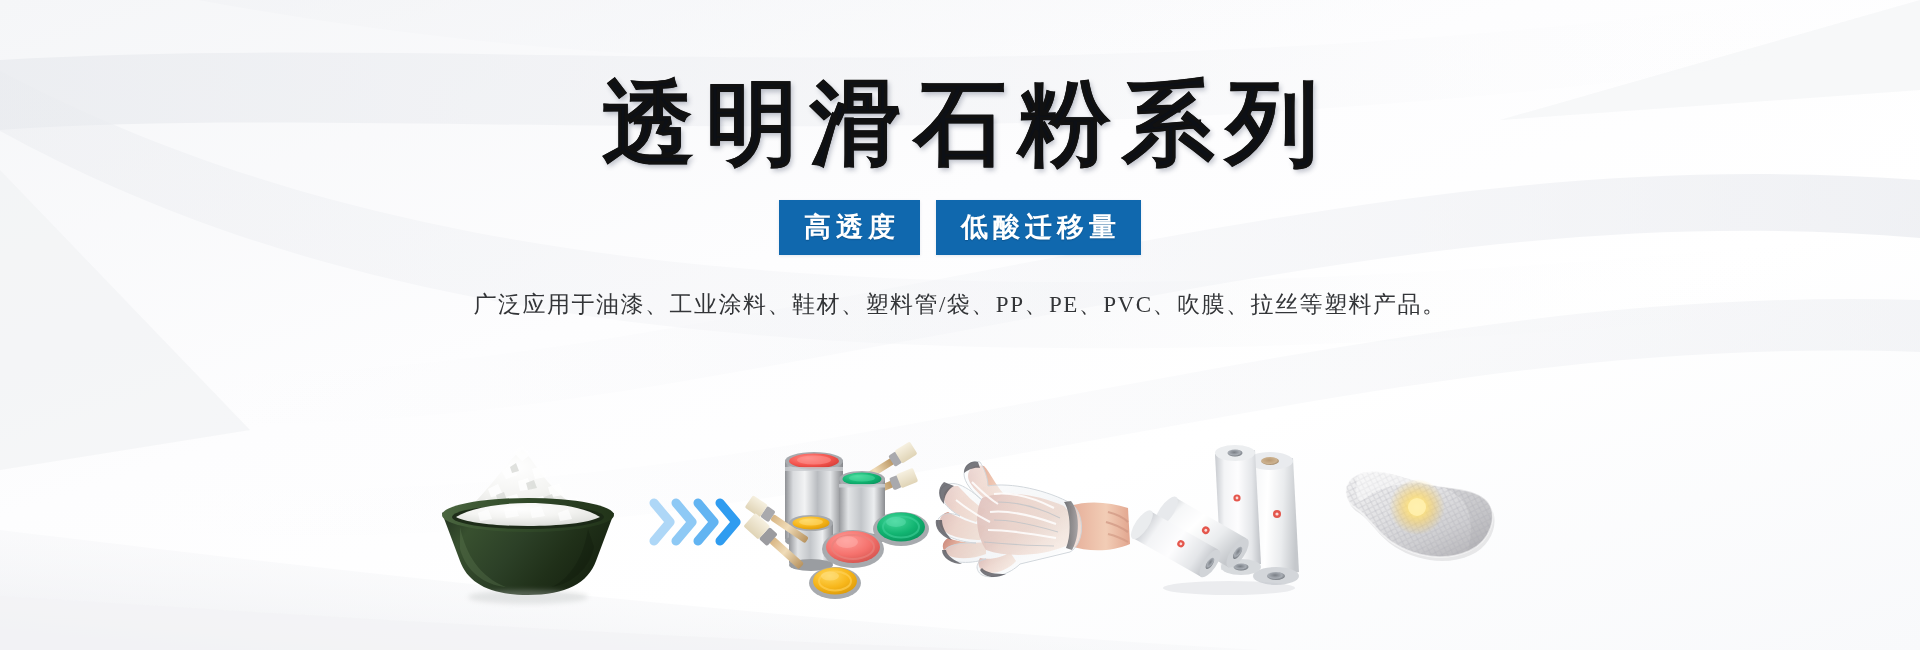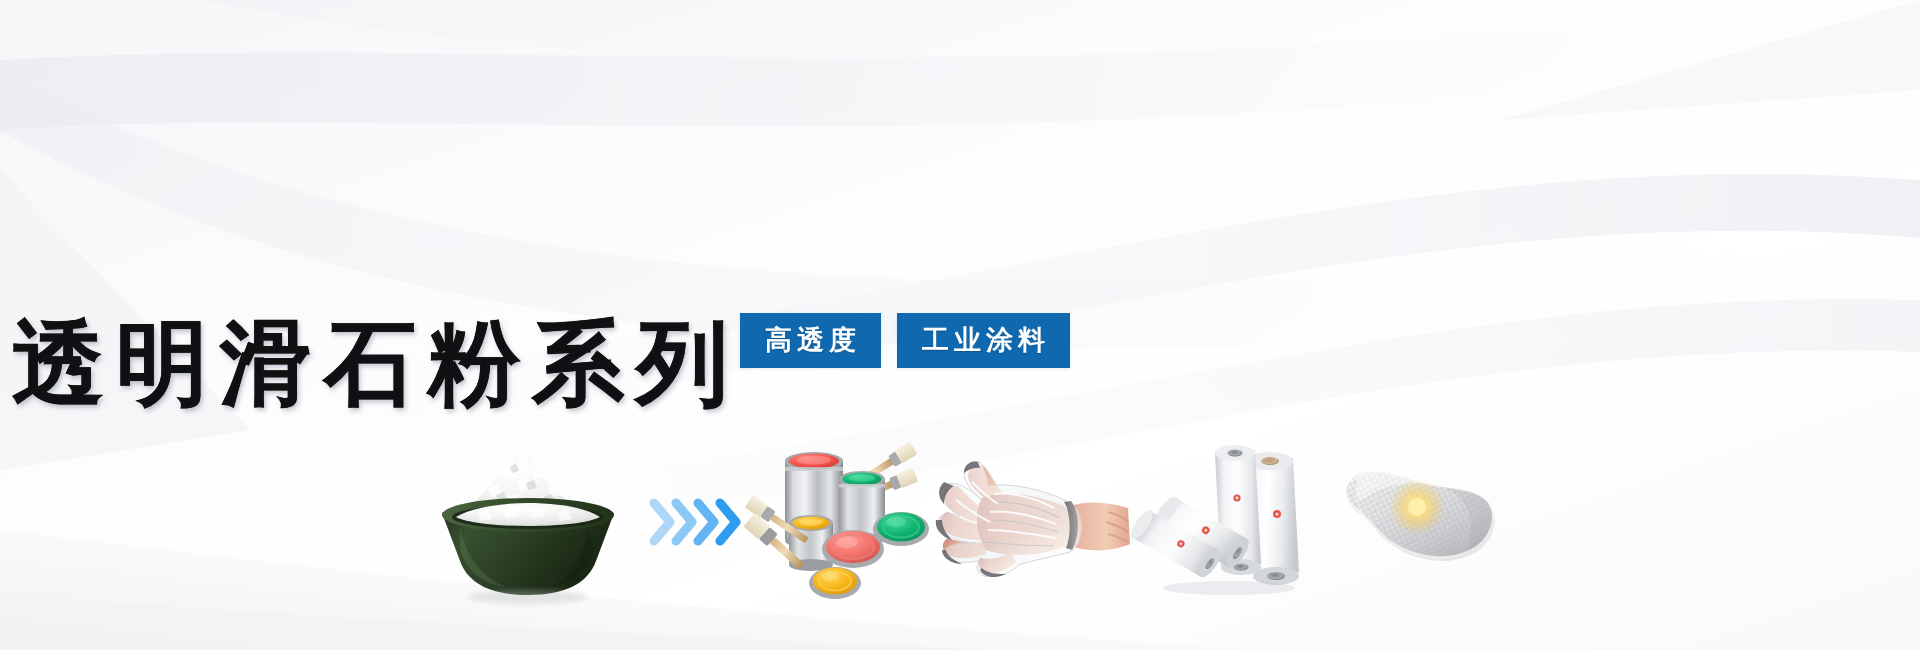--- a/index.html
+++ b/index.html
@@ -12,21 +12,21 @@
     position:relative; width:1920px; height:650px;
     background:linear-gradient(120deg,#f7f8f9 0%,#fdfdfe 38%,#ffffff 60%,#fafbfc 100%);
     overflow:hidden;
   }
   
   .bg-layer{ position:absolute; inset:0; width:100%; height:100%; }
 
   
   .content{
     position:absolute; left:0; top:0; width:1920px; height:650px;
-    display:flex; flex-direction:row; align-items:center;
+    display:flex; flex-direction:column; align-items:center;
   }
   .title{
     margin-top:78px;
     font-family:"Liberation Serif","DejaVu Serif",serif;
     font-size:92px; line-height:1.0; font-weight:700;
     letter-spacing:12px; color:#0d1016;
     text-shadow:0 0 1px rgba(20,25,40,.35), 2px 3px 5px rgba(40,50,80,.28), -1px -1px 2px rgba(255,255,255,.9);
     white-space:nowrap;
     -webkit-text-stroke:0.4px #111;
     padding-left:12px;
@@ -117,23 +117,24 @@
     <path d="M0,170 L250,430 L0,470 Z" fill="#f0f1f4" opacity=".6"></path>
     <path d="M1920,0 L1500,120 L1920,90 Z" fill="#f4f5f7" opacity=".7"></path>
   </svg>
 
   <div class="content">
 
     <div class="title">透明滑石粉系列</div>
 
     <div class="badges">
       <div class="badge">高透度</div>
-      <div class="badge">工业涂料</div>
-    </div>
-
+      <div class="badge">低酸迁移量</div>
+    </div>
+
+    <div class="desc">广泛应用于油漆、工业涂料、鞋材、塑料管/袋、PP、PE、PVC、吹膜、拉丝等塑料产品。</div>
   </div>
 
   <div class="strip">
 
     <div class="cell c-bowl">
       <svg width="220" height="170" viewBox="0 0 220 170">
         <defs>
           <linearGradient id="bowlG" x1="0" y1="0" x2="1" y2="0.4">
             <stop offset="0%" stop-color="#22301f"></stop>
             <stop offset="22%" stop-color="#38502f"></stop>

